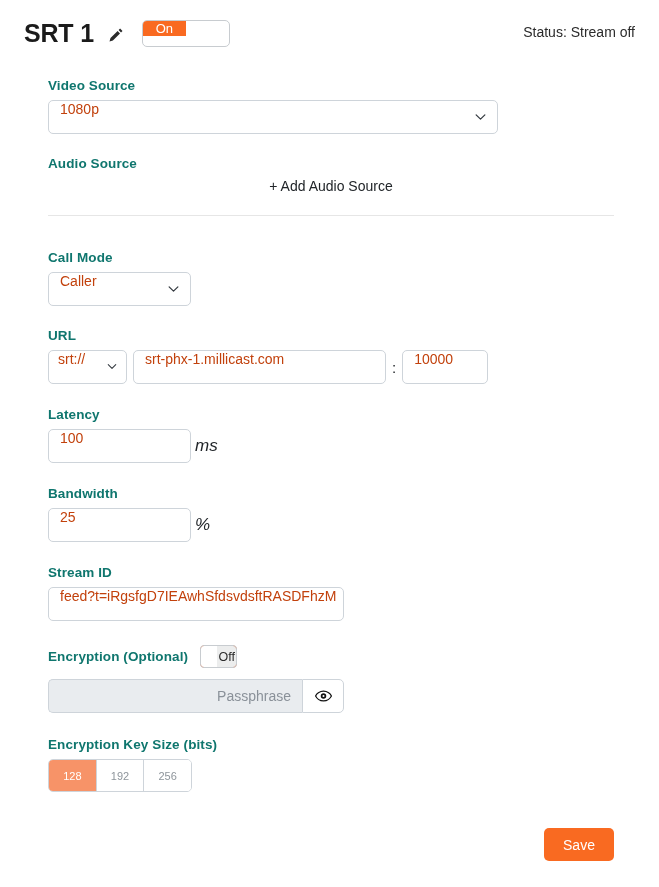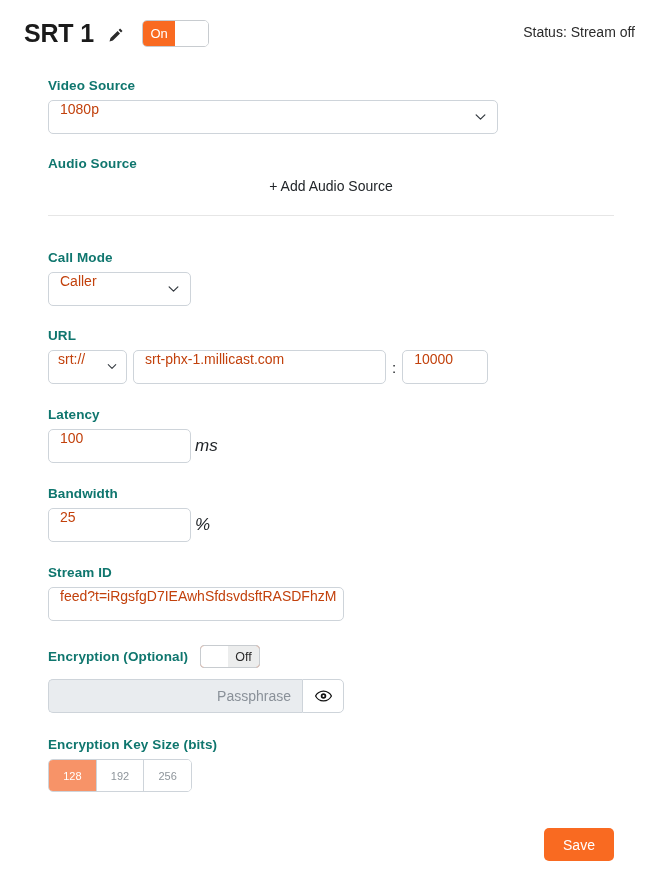--- a/index.html
+++ b/index.html
@@ -42,47 +42,48 @@
   }
   .pencil-icon {
     width: 16px;
     height: 16px;
     display: block;
     margin-top: 3px;
   }
   .pencil-icon svg { display: block; }
 
   .toggle {
-    width: 67px;
+    width: 88px;
     height: 27px;
     border: 1px solid #c8ccd0;
     border-radius: 5px;
     background: #ffffff;
     display: flex;
     overflow: hidden;
     cursor: pointer;
     margin-left: 4px;
+    flex-direction: column;
   }
   .toggle-on .toggle-label {
     width: 50%;
     background: #f96a21;
     color: #ffffff;
     font-size: 13px;
     display: flex;
     align-items: center;
     justify-content: center;
     font-weight: normal;
   }
   .toggle-on .toggle-knob {
     width: 50%;
     background: #ffffff;
   }
 
   .toggle-small {
-    width: 60px;
+    width: 37px;
     height: 23px;
     border: 1px solid #c8ccd0;
     border-radius: 4px;
     background: #c2410c;
     display: flex;
     overflow: hidden;
     cursor: pointer;
   }
   .toggle-small .knob-left {
     width: 46%;

